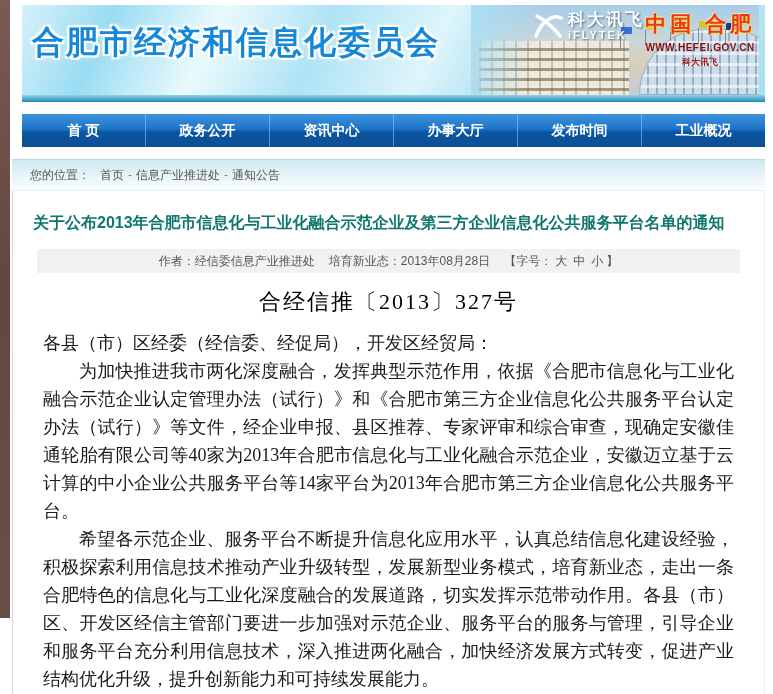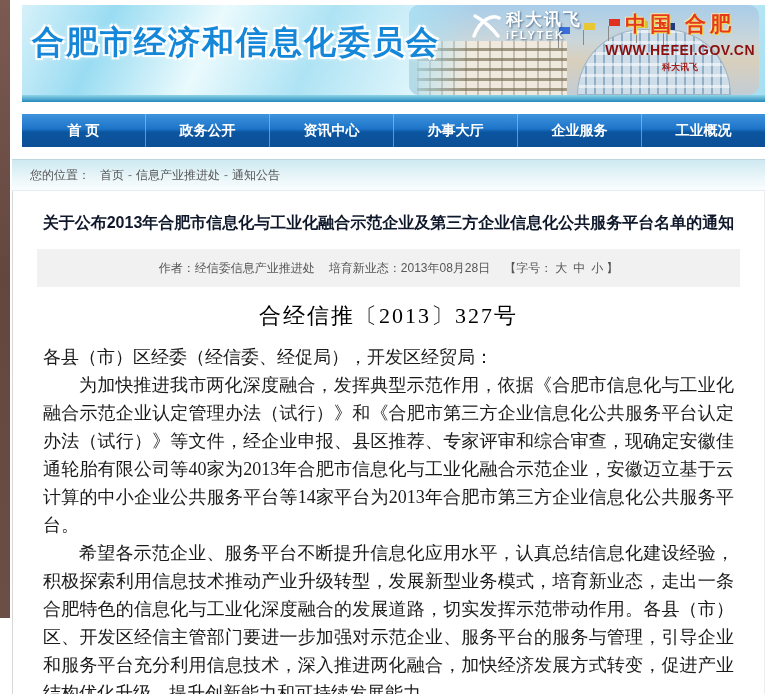--- a/index.html
+++ b/index.html
@@ -35,24 +35,23 @@
     white-space: nowrap; z-index: 3;
   }
   .banner-sub {
     position: absolute; left: 12px; top: 60px;
     font-size: 13px; font-weight: bold; color: #1b85d5; letter-spacing: 1px;
     text-shadow: 1px 1px 0 #ffffff; white-space: nowrap; z-index: 3;
   }
 
   
   .photo {
-    position: absolute; right: 6px; top: 0; width: 350px; height: 90px;
+    position: absolute; right: 6px; top: 0; width: 288px; height: 90px;
     background: linear-gradient(180deg, #a8cde9 0%, #cbd6da 40%, #d9cfbc 62%, #c2cdd6 100%);
     overflow: hidden;
-    border-radius: 10px;
   }
   .photo::before {
     content: ""; position: absolute; left: 0; top: 0; bottom: 0; width: 70px;
     background: linear-gradient(100deg, rgba(170,224,243,0.95) 0%, rgba(170,224,243,0) 80%);
     z-index: 2;
   }
   .bld-left {
     position: absolute; left: 8px; bottom: 0; width: 150px; height: 54px;
     background:
       repeating-linear-gradient(90deg, rgba(120,110,95,0.35) 0 2px, rgba(0,0,0,0) 2px 12px),
@@ -80,21 +79,21 @@
   }
   .iflytek-text { line-height: 1; }
   .iflytek-cn { font-size: 17px; font-weight: bold; letter-spacing: 2px; text-shadow: 1px 1px 2px rgba(0,40,80,.6); }
   .iflytek-en { font-size: 11px; font-weight: bold; letter-spacing: 2px; margin-top: 2px; text-shadow: 1px 1px 2px rgba(0,40,80,.6); }
 
   .region { position: absolute; right: 4px; top: 5px; z-index: 4; text-align: center; }
   .region-title {
     font-size: 21px; font-weight: bold; color: #e5391f; letter-spacing: 4px;
     text-shadow: 1px 1px 0 #f8d848, -1px -1px 0 #f8e8a0; white-space: nowrap;
   }
-  .region-url { font-size: 14px; font-weight: bold; color: #8a1010; margin-top: 4px; letter-spacing: 0.5px; }
+  .region-url { font-size: 10px; font-weight: bold; color: #8a1010; margin-top: 4px; letter-spacing: 0.5px; }
   .region-small { font-size: 9px; font-weight: bold; color: #a02020; margin-top: 3px; }
 
   .banner-strip { height: 7px; background: linear-gradient(180deg, #8fd4e8, #2488bc); }
 
   
   .nav {
     margin-left: 10px; margin-top: 12px; height: 33px; display: flex;
     background: linear-gradient(180deg, #3f93dd 0%, #1d74c8 45%, #0b55a0 55%, #0d4f96 100%);
   }
   .nav-item {
@@ -115,25 +114,25 @@
   .crumb-link { color: #555; text-decoration: none; margin: 0 4px; cursor: pointer; }
   .crumb-sep { color: #777; }
   .crumb-prefix { margin-right: 6px; }
 
   
   .content {
     background: #fff; min-height: 523px; position: relative;
     border-left: 1px solid #d8d8d8; border-right: 1px solid #ededed;
   }
   .article-title {
-    padding: 20px 20px 0; text-align: center;
-    color: #0f172a; font-size: 16px; font-weight: bold; line-height: 24px;
+    padding: 20px 20px 0; text-align: left;
+    color: #0f766e; font-size: 16px; font-weight: bold; line-height: 24px;
   }
   .meta-bar {
-    margin: 14px 24px 0; background: #f1f1f1; height: 38px;
+    margin: 14px 24px 0; background: #f1f1f1; height: 24px;
     display: flex; align-items: center; justify-content: center;
     font-size: 12px; color: #555; white-space: nowrap;
   }
   .meta-gap { display: inline-block; width: 14px; }
   .size-link { color: #555; text-decoration: none; margin: 0 3px; cursor: pointer; }
   .doc-number {
     text-align: center; margin-top: 14px;
     font-family: "Liberation Serif", serif;
     font-size: 22px; color: #000; letter-spacing: 2px;
   }
@@ -187,21 +186,21 @@
         </div>
       </div>
       <div class="banner-strip"></div>
     </div>
 
     <div class="nav">
       <a class="nav-item">首 页</a>
       <a class="nav-item">政务公开</a>
       <a class="nav-item">资讯中心</a>
       <a class="nav-item">办事大厅</a>
-      <a class="nav-item">企业服务</a>
+      <a class="nav-item">发布时间</a>
       <a class="nav-item">工业概况</a>
     </div>
 
     <div class="breadcrumb">
       <span class="crumb-prefix">您的位置：</span>
       <a class="crumb-link">首页</a>
       <span class="crumb-sep">-</span>
       <a class="crumb-link">信息产业推进处</a>
       <span class="crumb-sep">-</span>
       <a class="crumb-link">通知公告</a>

